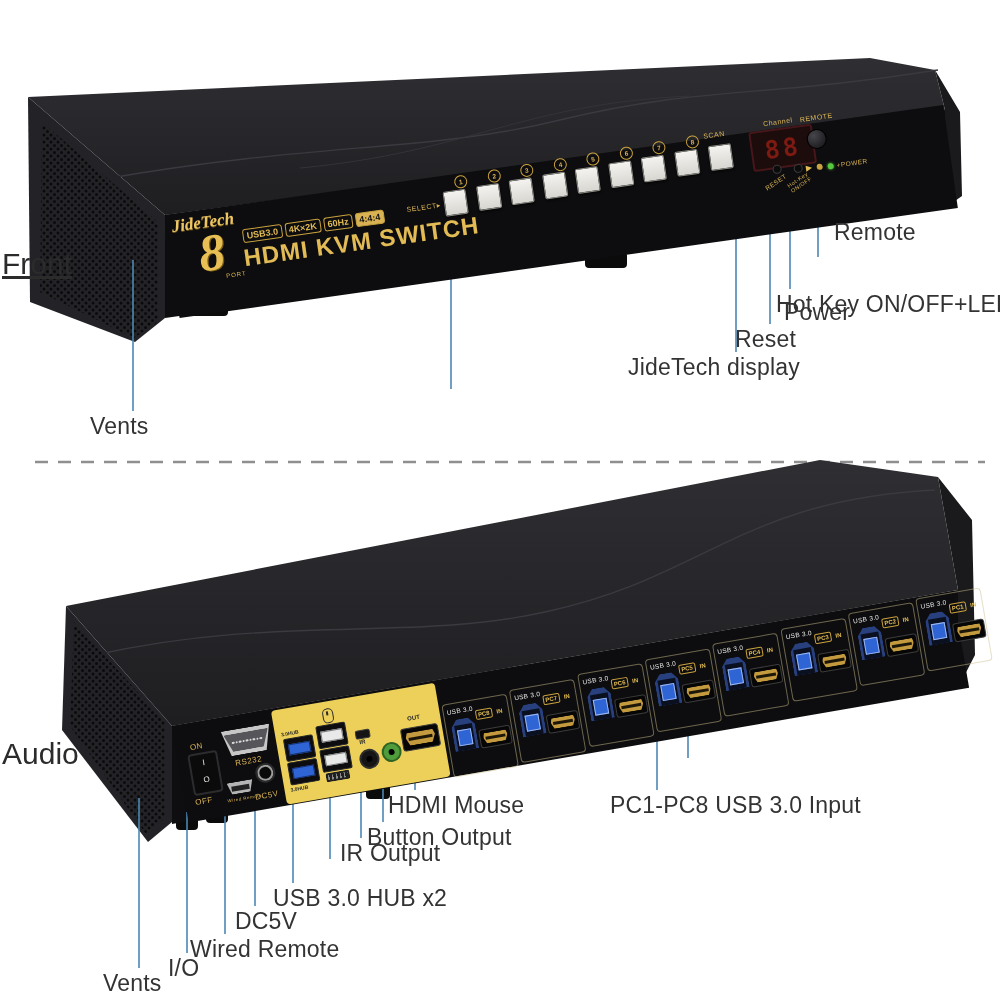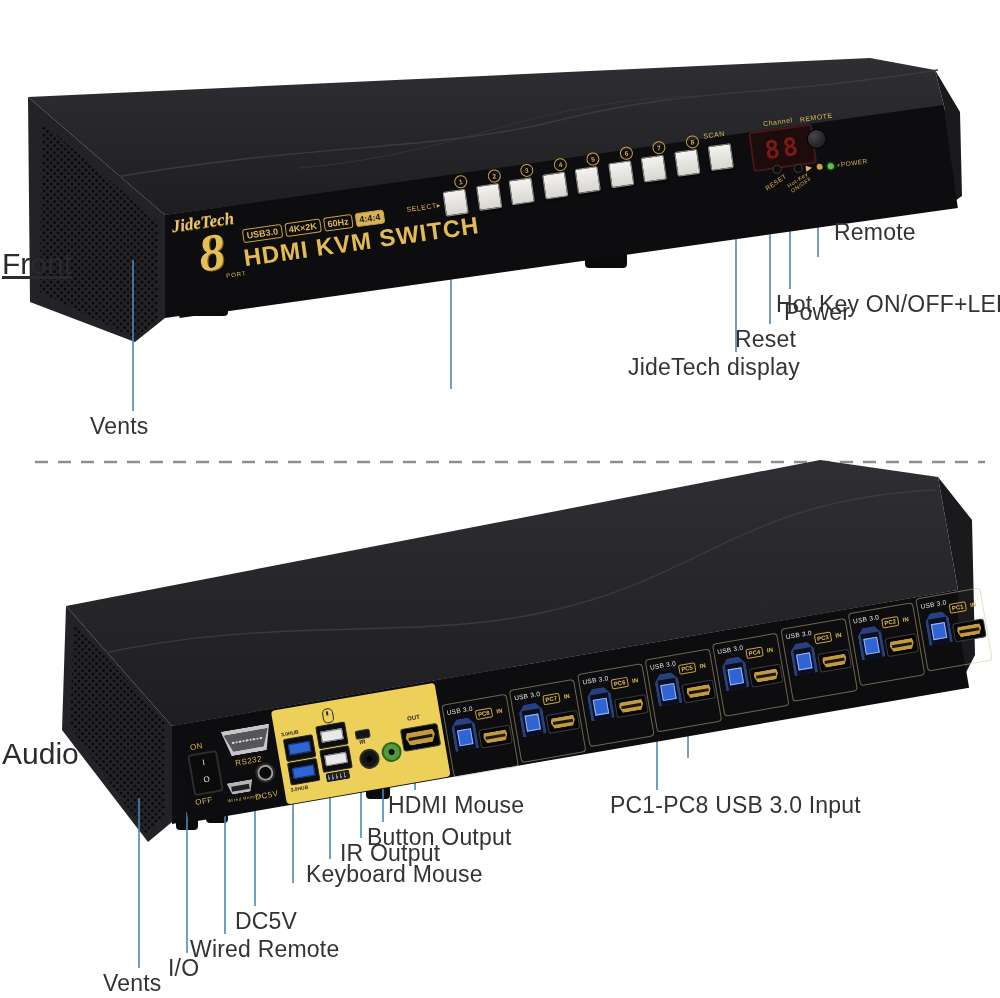--- a/index.html
+++ b/index.html
@@ -397,19 +397,19 @@
   <div class="callout" style="left:735px;top:326px;">Reset</div>
   <div class="callout" style="left:776px;top:291px;">Hot Key ON/OFF+LED</div>
   <div class="callout" style="left:784px;top:259px;margin-top:40px;">Power</div>
   <div class="callout" style="left:834px;top:219px;">Remote</div>
 
   <div class="view-label" style="left:2px;top:737px;">Audio</div>
   <div class="callout" style="left:103px;top:970px;">Vents</div>
   <div class="callout" style="left:168px;top:955px;">I/O</div>
   <div class="callout" style="left:190px;top:936px;">Wired Remote</div>
   <div class="callout" style="left:235px;top:908px;">DC5V</div>
-  <div class="callout" style="left:306px;top:861px;">Keyboard Mouse</div>
+  <div class="callout" style="left:273px;top:885px;">USB 3.0 HUB x2</div>
   <div class="callout" style="left:340px;top:840px;">IR Output</div>
   <div class="callout" style="left:367px;top:824px;">Button Output</div>
   <div class="callout" style="left:388px;top:792px;">HDMI Mouse</div>
   <div class="callout" style="left:578px;top:792px;margin-left:32px;">PC1-PC8 USB 3.0 Input</div>
 
 </div>
 
 </body></html>

